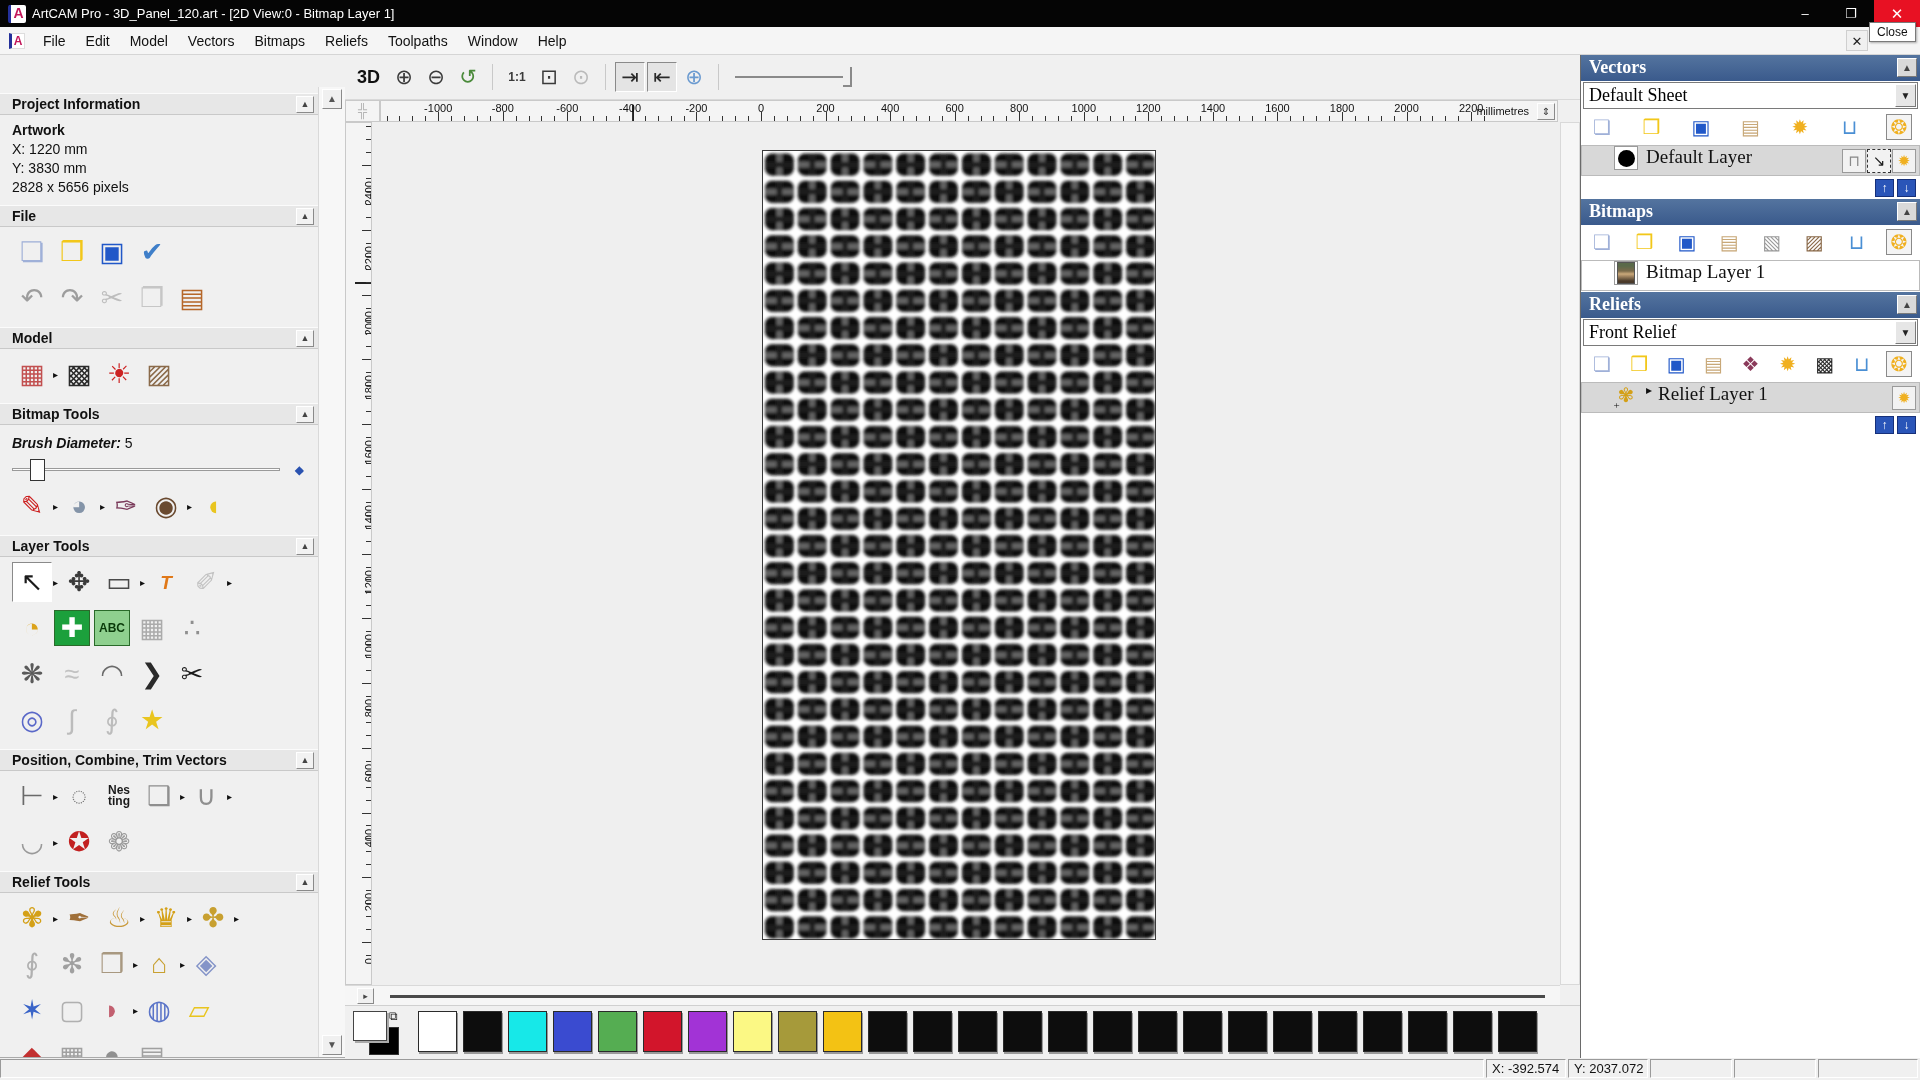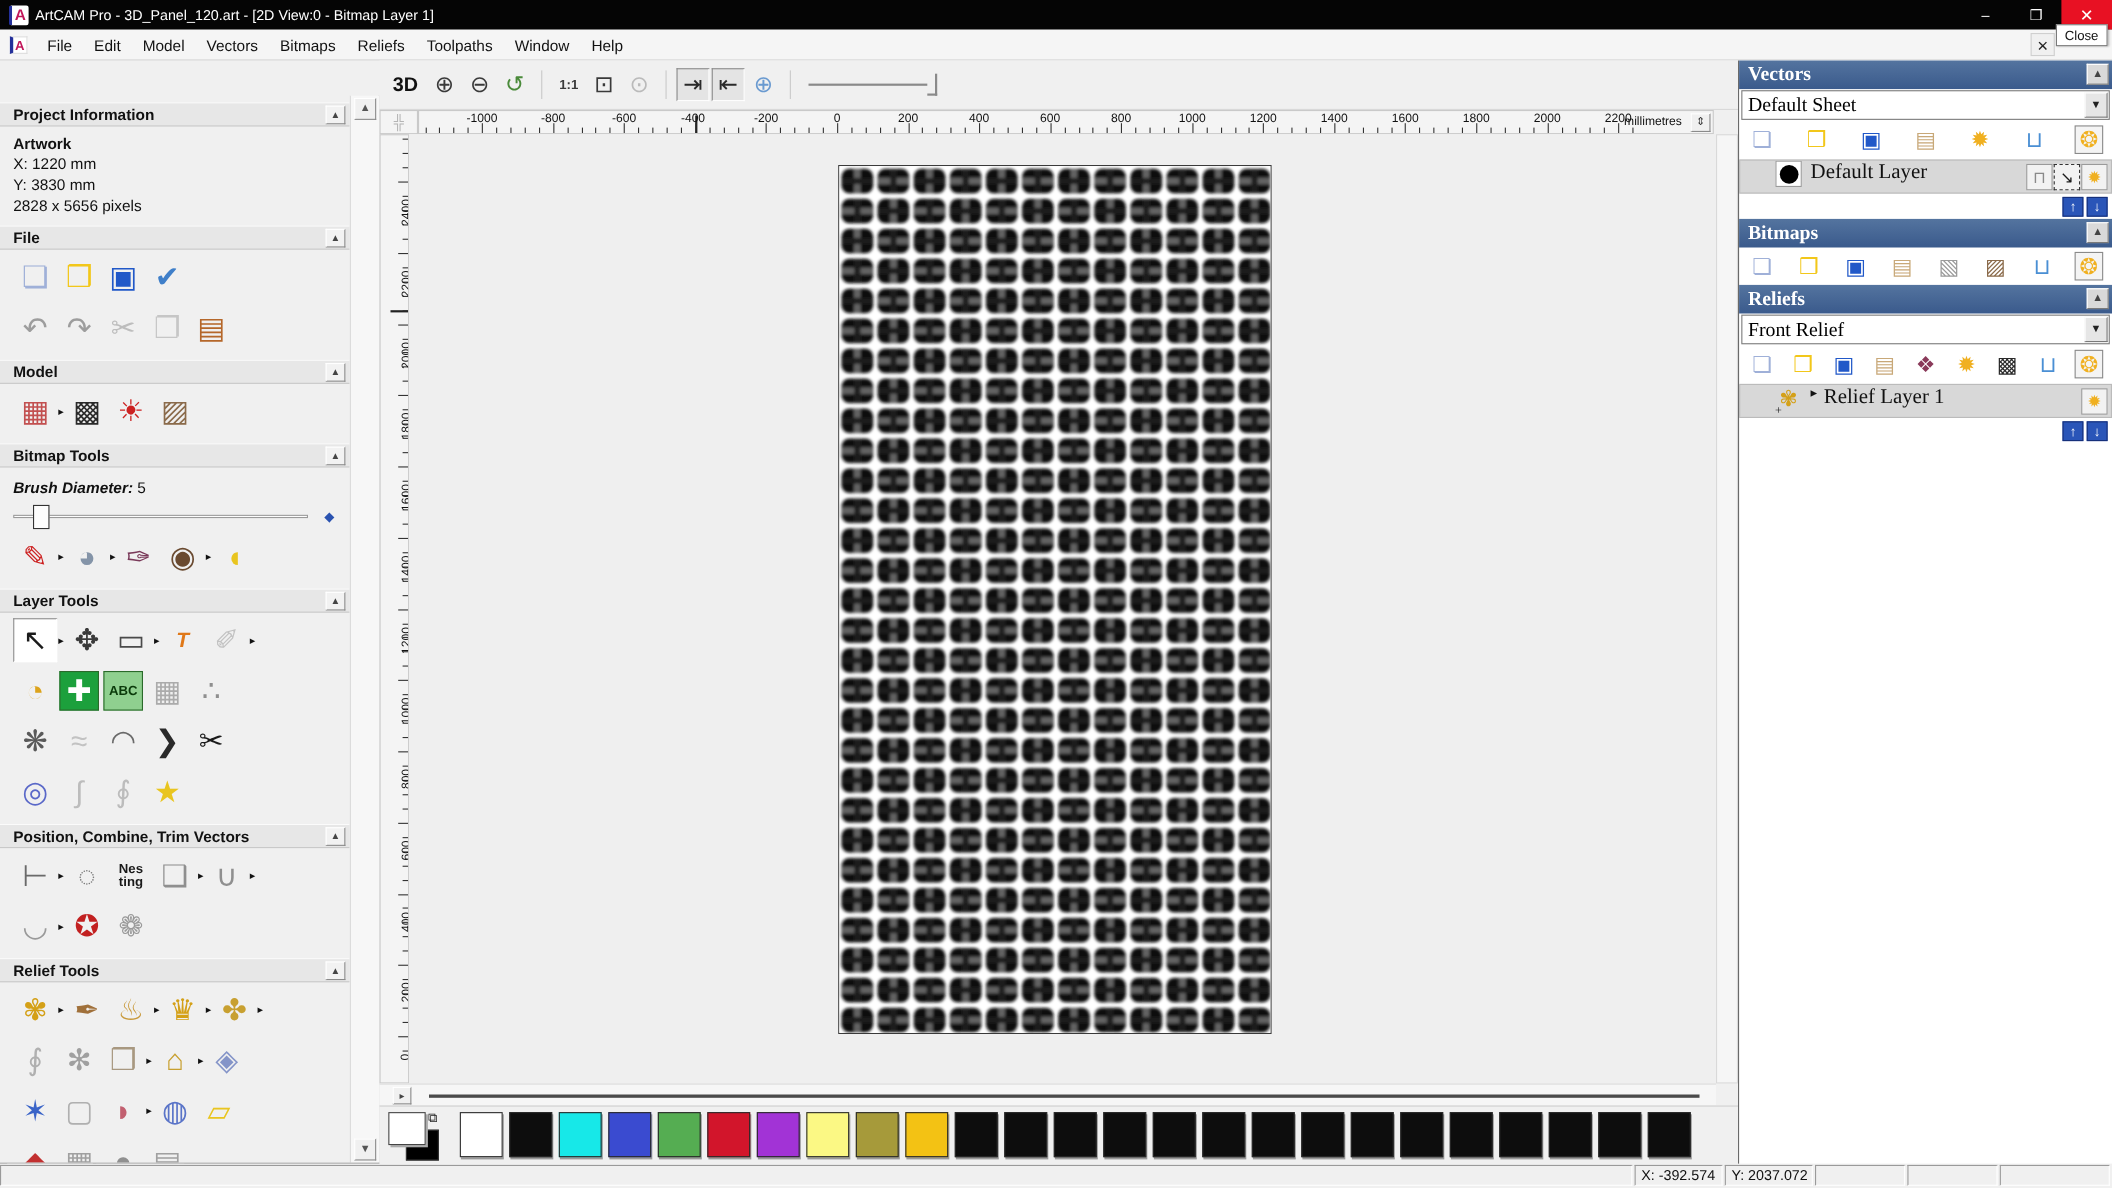--- a/index.html
+++ b/index.html
@@ -891,20 +891,26 @@
       <span class="rtool">
         <span class="g" style="color: rgb(138, 106, 74);">▨</span>
       </span>
       <span class="rtool">
         <span class="g" style="color: rgb(74, 143, 212);">⊔</span>
       </span>
       <span class="rtool act">
         <span class="g" style="color: rgb(240, 176, 32);">❂</span>
       </span>
     </div>
+  <div class="layer-row">
+    <span class="layer-swatch">
+        <span class="mona"></span>
+      </span>
+    <span>Bitmap Layer 1</span>
+  </div>
 
   <div class="rp-header">
     <span>Reliefs</span>
     <span class="rp-collapse">▲</span>
   </div>
   <div class="rp-combo">
     <span>Front Relief</span>
     <span class="drop">▼</span>
   </div>
   <div class="rp-toolbar">

